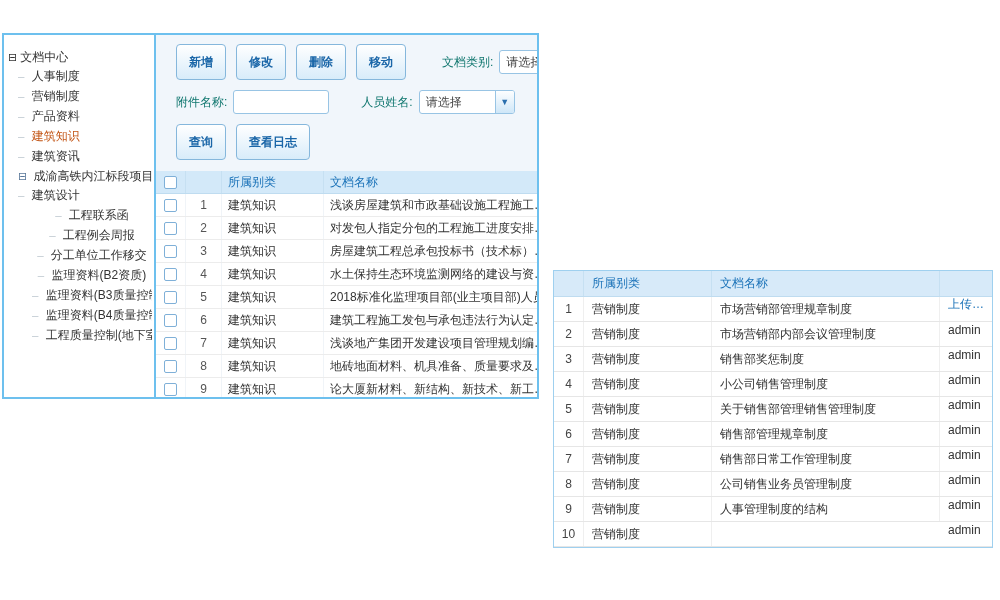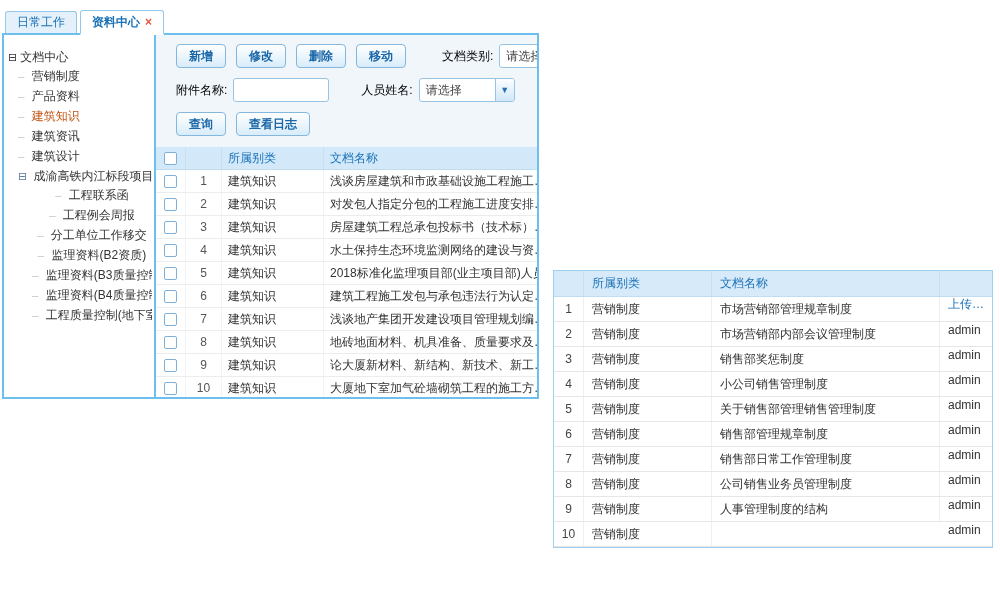--- a/index.html
+++ b/index.html
@@ -30,24 +30,24 @@
   .tree-item.expandable::before { content:"⊟"; color:#5a789a; font-size:11px; margin-right:3px; }
   .tree-item.lv1 { padding-left:12px; }
   .tree-item.lv2 { padding-left:26px;text-align:center; }
   .tree-item.selected { color:#c35617; }
 
   
   .main { flex:1; min-width:0; overflow:hidden; display:flex; flex-direction:column; background:#fff; }
   .toolbar { background:#f1f6fb; padding:9px 0 9px 20px; white-space:nowrap; flex:0 0 auto; }
   .trow { display:flex; align-items:center; margin-bottom:10px; white-space:nowrap; }
   .trow:last-child { margin-bottom:2px;text-align:right; }
-  .btn { display:inline-flex; align-items:center; justify-content:center; height:24px; padding:0 12px;
+  .btn { display:inline-flex; align-items:center; justify-content:center; height:36px; padding:0 12px;
          border:1px solid #85b7dc; border-radius:4px; background:linear-gradient(#ffffff,#d8ecfa);
          color:#1a66a8; font-weight:bold; font-size:12px; cursor:pointer; margin-right:10px; white-space:nowrap; }
-  .lbl { margin-right:6px; color:#000000; }
+  .lbl { margin-right:6px; color:#0f766e; }
   .gap-l { margin-left:26px; }
   .gap-m { margin-left:32px; }
   .combo { display:inline-flex; width:96px; height:24px; border:1px solid #98c4e4; border-radius:3px;
            background:#fff; overflow:hidden; cursor:pointer; flex:0 0 auto; }
   .combo .val { flex:1; padding:0 6px; line-height:22px; color:#444; overflow:hidden; }
   .combo .arrow { width:19px; background:linear-gradient(#fdfeff,#cfe7f8); border-left:1px solid #98c4e4;
                   display:flex; align-items:center; justify-content:center; color:#2a6fae; font-size:9px; }
   .text-input { width:96px; height:24px; border:1px solid #98c4e4; border-radius:3px; padding:0 6px;
                 font-size:12px; font-family:inherit; color:#333; flex:0 0 auto; }
 
@@ -79,60 +79,54 @@
   .r-name { width:228px; padding-left:8px; flex:0 0 228px; }
   .r-up { flex:1; padding-left:8px; border-right:none !important;margin-top:42px; }
 </style>
 </head>
 <body>
 
 <div class="stage">
 
   <div class="left-window">
 
-    <div class="tabbar">
-      <div class="tab">
-        <span>日常工作</span>
-      </div>
-      <div class="tab active">
-        <span>资料中心</span>
-        <span class="close">×</span>
-      </div>
-    </div>
 
     <div class="window-body">
 
       <div class="sidebar">
         <div class="tree-root">
           <span class="exp">⊟</span><span>文档中心</span>
         </div>
         <div>
+  <div class="tree-item lv1">
+    <span class="tlbl">人事制度</span>
+  </div>
 
   <div class="tree-item lv1">
     <span class="tlbl">营销制度</span>
   </div>
 
   <div class="tree-item lv1">
     <span class="tlbl">产品资料</span>
   </div>
 
   <div class="tree-item lv1 selected">
     <span class="tlbl">建筑知识</span>
   </div>
 
   <div class="tree-item lv1">
     <span class="tlbl">建筑资讯</span>
   </div>
 
-  <div class="tree-item lv1">
-    <span class="tlbl">建筑设计</span>
-  </div>
-
   <div class="tree-item lv1 expandable">
     <span class="tlbl">成渝高铁内江标段项目</span>
+  </div>
+
+  <div class="tree-item lv1">
+    <span class="tlbl">建筑设计</span>
   </div>
 
   <div class="tree-item lv2">
     <span class="tlbl">工程联系函</span>
   </div>
 
 
   <div class="tree-item lv2">
     <span class="tlbl">工程例会周报</span>
   </div>

